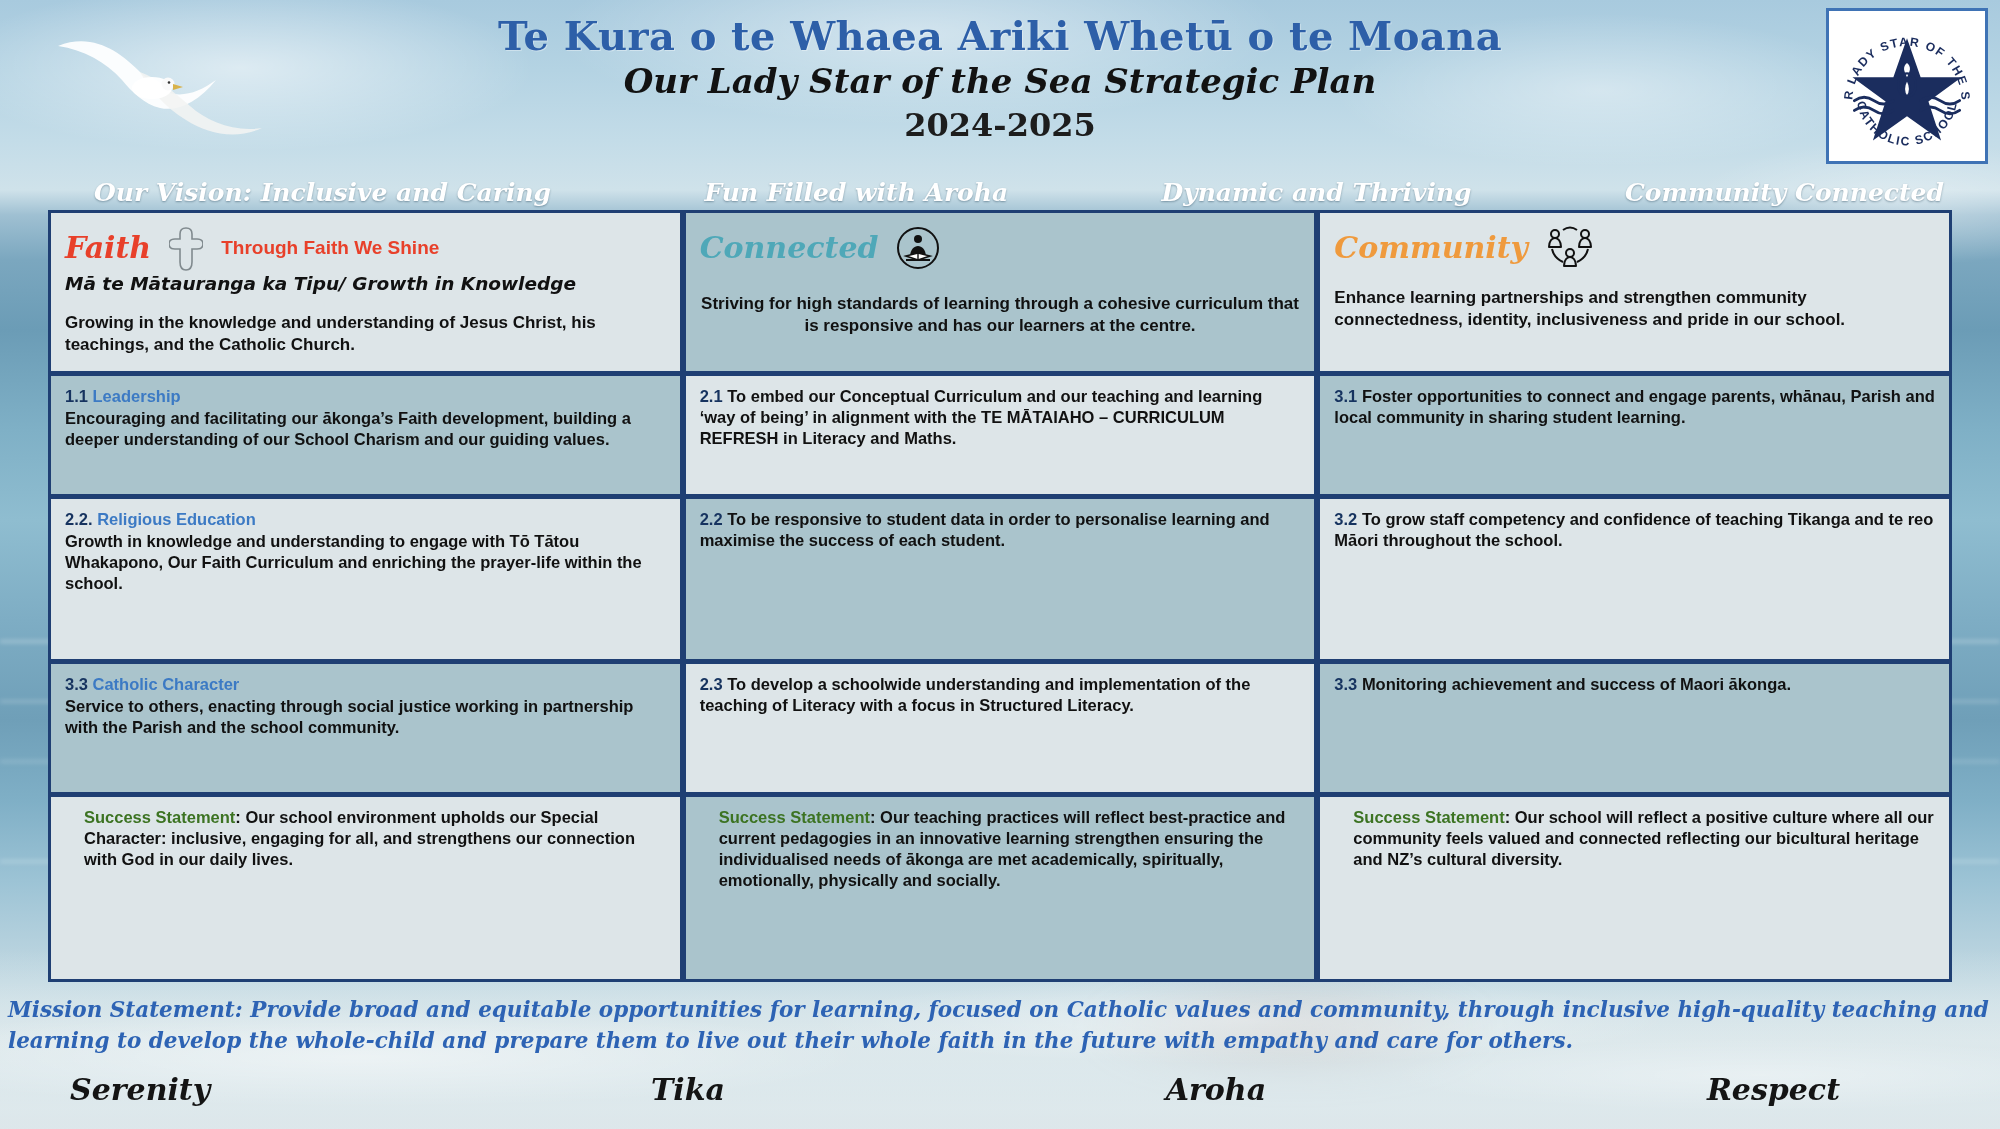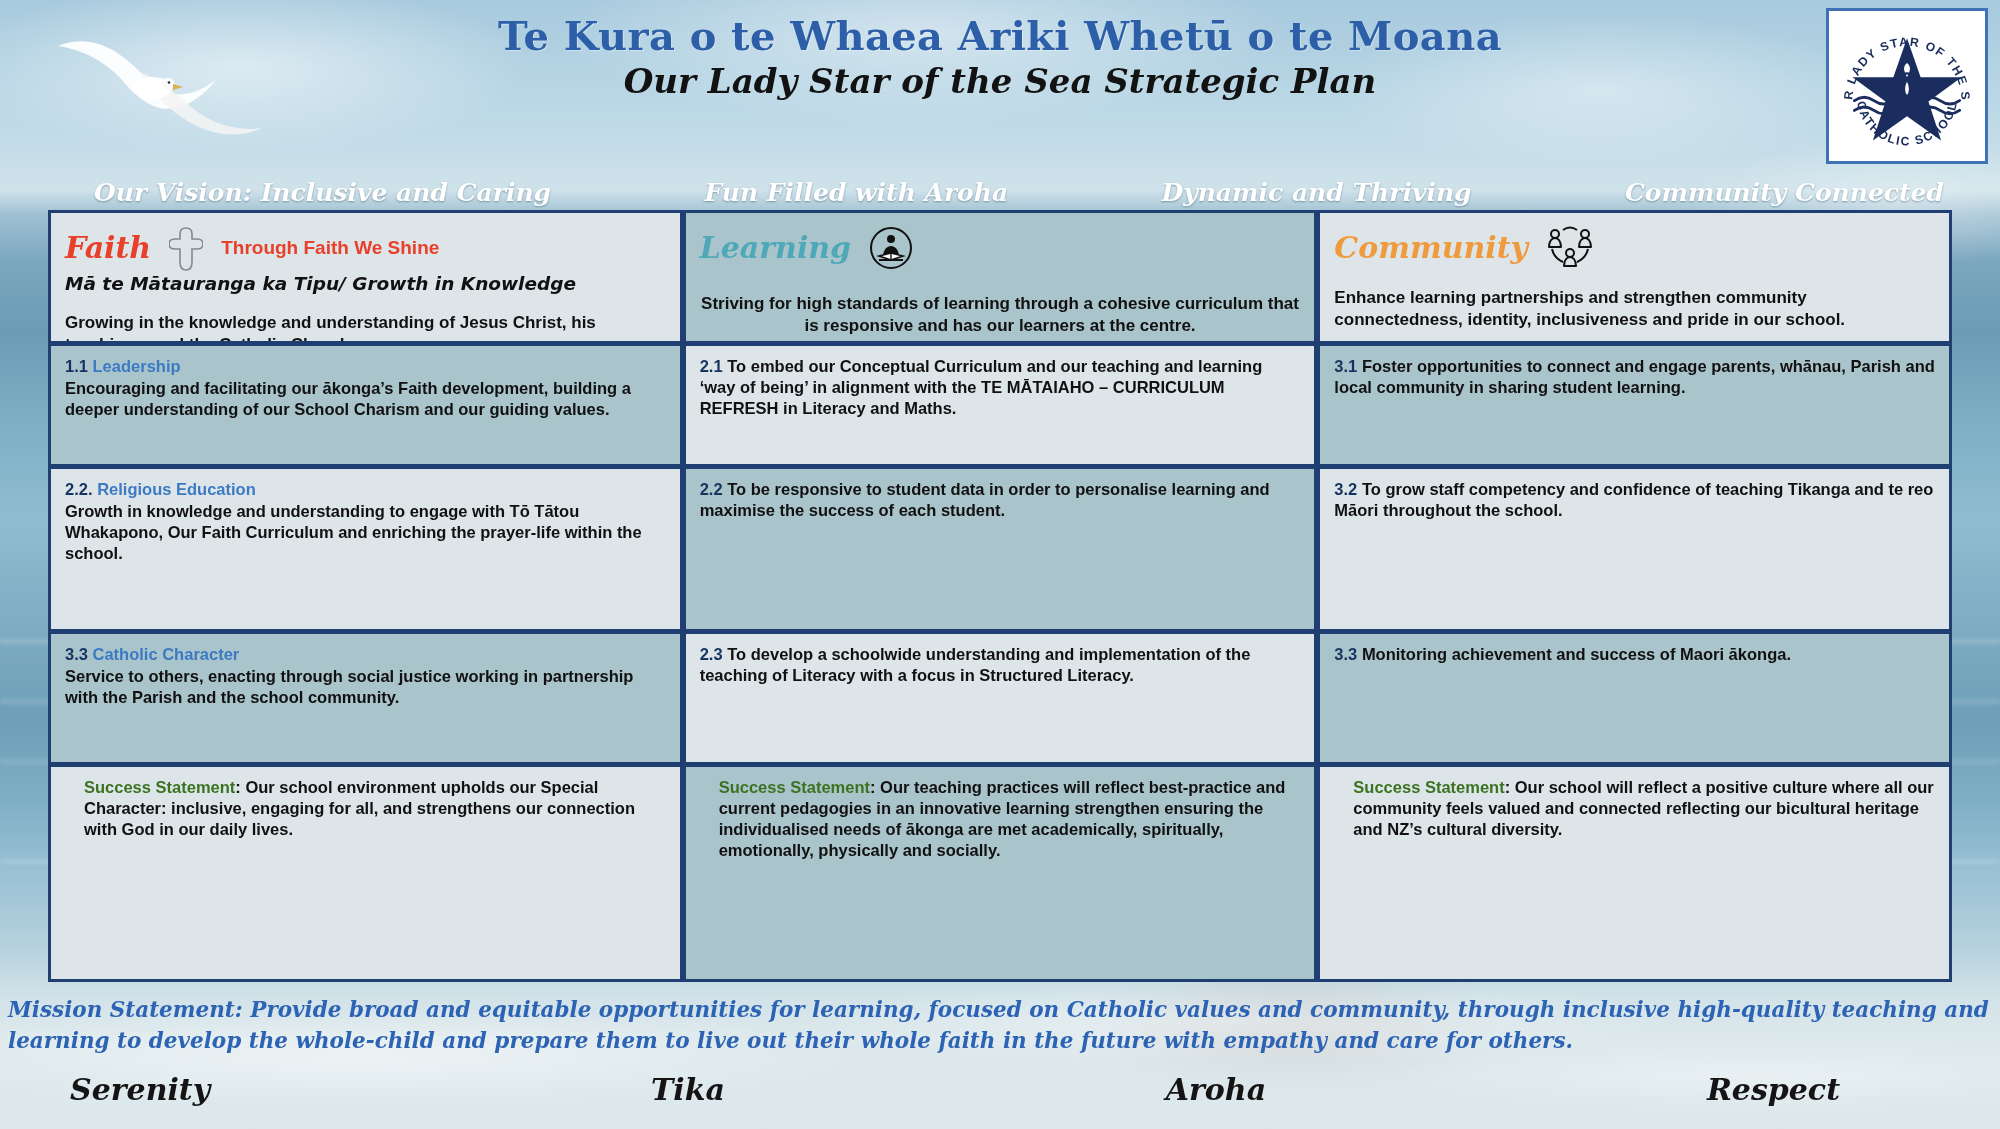--- a/index.html
+++ b/index.html
@@ -187,21 +187,21 @@
     font-size: 16.5px;
     line-height: 1.28;
     font-weight: bold;
     overflow: hidden;
   }
   
   .tint-a { background: #dde5e8; }
   .tint-b { background: #aac4cc; }
 
   .cell-head {
-    height: 128px;
+    height: 158px;
     position: relative;
     padding-top: 12px;
   }
   .cell-r1 { height: 118px; }
   .cell-r2 { height: 160px; }
   .cell-r3 { height: 128px; }
   .cell-success { flex: 1 1 auto; padding-left: 33px; }
 
   .head-row {
     display: flex;
@@ -296,20 +296,21 @@
            C188 112 160 106 138 92 C118 80 102 62 92 44 Z" fill="#f2f4f3" opacity="0.88"></path>
   <ellipse cx="104" cy="60" rx="20" ry="11" fill="#ffffff" opacity="0.95"></ellipse>
   <circle cx="120" cy="56" r="6.5" fill="#fafafa"></circle>
   <path d="M125 56 l10 3 -10 3 z" fill="#d8b24a"></path>
   <circle cx="121" cy="54.5" r="1.3" fill="#333"></circle>
 </svg>
 
 <div id="header">
   <div class="title-maori">Te Kura o te Whaea Ariki Whetū o te Moana</div>
   <div class="title-english">Our Lady Star of the Sea Strategic Plan</div>
+  <div class="title-years">2024-2025</div>
 </div>
 
 <div id="logo-box">
   <svg viewBox="0 0 160 154" width="156" height="150">
     <defs>
       <path id="arcTop" d="M 24 92 A 56 56 0 0 1 136 92" fill="none"></path>
       <path id="arcBot" d="M 28 86 A 52 52 0 0 0 132 86" fill="none"></path>
     </defs>
     <text font-family="Liberation Sans, sans-serif" font-size="12.5" font-weight="bold" fill="#1b2d5e" letter-spacing="1.6">
       <textPath href="#arcTop" startOffset="50%" text-anchor="middle">OUR LADY STAR OF THE SEA</textPath>
@@ -383,21 +384,21 @@
     </div>
 
     <div class="cell cell-success tint-a">
       <span class="success-label">Success Statement</span><span>: Our school environment upholds our Special Character: inclusive, engaging for all, and strengthens our connection with God in our daily lives.</span>
     </div>
   </div>
 
   <div class="col">
     <div class="cell cell-head tint-b">
       <div class="head-row">
-        <span class="pillar-name" style="color:#4fa8b8">Learning</span>
+        <span class="pillar-name" style="color:#4fa8b8">Connected</span>
         <span class="pillar-icon">
           <svg width="44" height="44" viewBox="0 0 44 44">
             <circle cx="22" cy="22" r="20" fill="none" stroke="#111" stroke-width="2"></circle>
             <circle cx="22" cy="13" r="4" fill="#111"></circle>
             <path d="M14 31 c0 -7 4 -11 8 -11 c4 0 8 4 8 11 z" fill="#111"></path>
             <path d="M10 30 l12 -3 l12 3 l-12 4 z" fill="#fff" stroke="#111" stroke-width="1.6"></path>
             <line x1="22" y1="27" x2="22" y2="34" stroke="#111" stroke-width="1.4"></line>
             <line x1="10" y1="34" x2="34" y2="34" stroke="#111" stroke-width="2"></line>
           </svg>
         </span>

